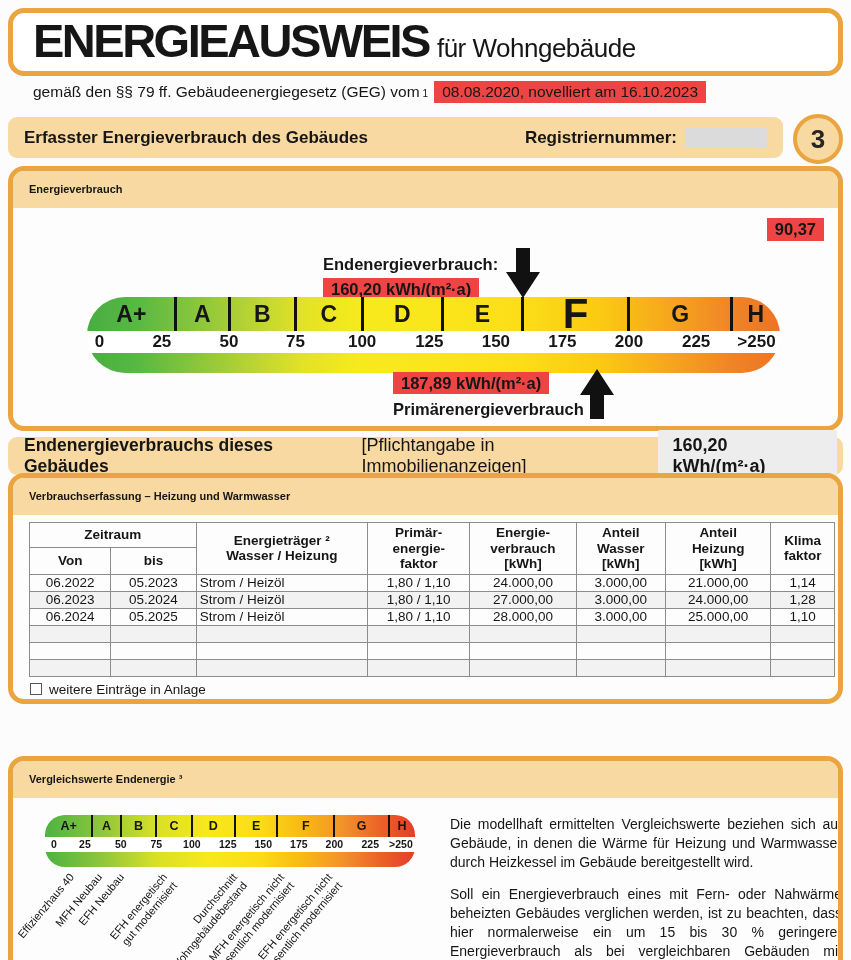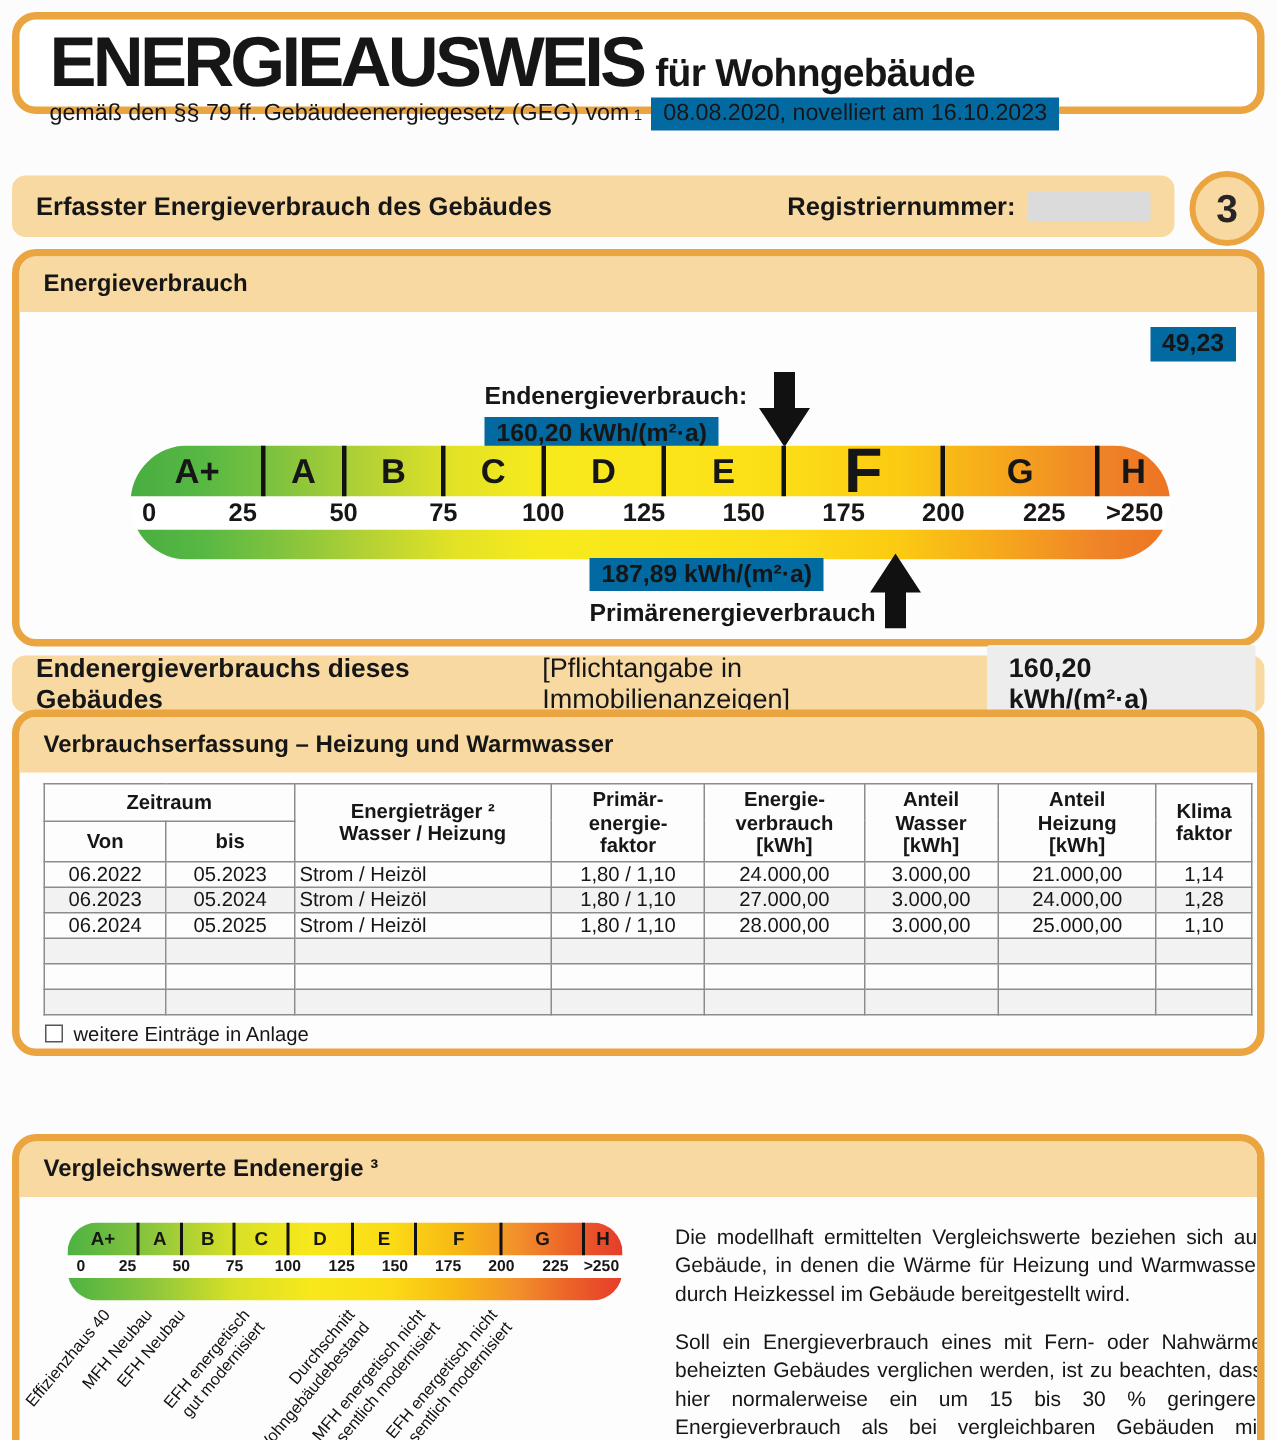--- a/index.html
+++ b/index.html
@@ -4,41 +4,41 @@
 <style>
   html,body{margin:0;padding:0;background:#fcfcfc;}
   .page{position:relative;width:851px;height:960px;background:#fcfcfc;
         font-family:"Liberation Sans","DejaVu Sans",sans-serif;color:#161616;overflow:hidden;}
 
   
   .hdr{position:absolute;left:8px;top:8px;width:835px;height:68px;box-sizing:border-box;
        background:#fff;border:5px solid #EAA440;border-radius:16px;padding:4px 14px 0 20px;}
   .hdr-line1{display:flex;align-items:baseline;white-space:nowrap;}
   .hdr-title{font-size:47px;font-weight:bold;letter-spacing:-2.5px;line-height:1.02;}
-  .hdr-sub{font-size:26px;font-weight:bold;margin-left:8px;letter-spacing:-0.5px;}
-  .hdr-line2{font-size:15.5px;margin-top:0;display:flex;align-items:baseline;white-space:nowrap;text-align:center;}
+  .hdr-sub{font-size:26px;font-weight:normal;margin-left:8px;letter-spacing:-0.5px;}
+  .hdr-line2{font-size:15.5px;margin-top:16px;display:flex;align-items:baseline;white-space:nowrap;text-align:center;}
   .hdr-line2 sup{font-size:10px;margin:0 6px 0 3px;}
-  .hl{background:#0369a1;padding:2px 8px;}
+  .hl{background:#ef4444;padding:2px 8px;}
 
   
   .metarow{position:absolute;left:8px;top:117px;width:835px;display:flex;gap:10px;align-items:flex-start;}
   .metaband{flex:1;height:41px;background:#F8D9A1;border-radius:9px;display:flex;
             align-items:center;justify-content:space-between;padding:0 16px;box-sizing:border-box;}
   .metaband .t{font-weight:bold;font-size:17px;}
   .reg{display:flex;align-items:center;gap:8px;}
   .redact{width:82px;height:20px;background:#DBDBDB;border-radius:2px;}
   .pagecircle{width:42px;height:42px;margin-top:-3px;border:4px solid #EAA440;border-radius:50%;
               background:#F8D9A1;display:flex;align-items:center;justify-content:center;
               font-weight:bold;font-size:26px;color:#262626;}
 
   
   .section{position:absolute;left:8px;width:835px;box-sizing:border-box;background:#FDFDFD;
            border:5px solid #EAA440;border-radius:16px;overflow:hidden;}
   .sect-head{background:#F8D9A1;height:37px;line-height:37px;padding-left:16px;
-             font-weight:bold;font-size:16px;}
+             font-weight:bold;font-size:11px;}
 
   
   #sect-energy{top:166px;height:265px;}
   .ghg-row{position:absolute;top:47px;right:14px;display:flex;align-items:baseline;gap:10px;
            font-size:16.5px;font-weight:bold;}
   .endlabel{position:absolute;left:310px;top:84px;font-size:16.5px;font-weight:bold;}
   .endvalue{position:absolute;left:310px;top:109px;font-size:16.5px;font-weight:bold;}
   .arrow{position:absolute;width:34px;height:50px;}
   #arrow-down{top:77px;}
   #arrow-up{top:198px;}
@@ -124,21 +124,21 @@
         <span class="redact"></span>
       </span>
     </div>
     <div class="pagecircle">3</div>
   </div>
 
   <div class="section" id="sect-energy">
     <div class="sect-head">Energieverbrauch</div>
 
     <div class="ghg-row">
-      <span class="hl">49,23</span>
+      <span class="hl">90,37</span>
     </div>
 
     <div class="endlabel">Endenergieverbrauch:</div>
     <div class="endvalue"><span class="hl">160,20 kWh/(m²·a)</span></div>
 
     <div class="arrow" id="arrow-down" style="left: 492.96px;">
       <svg width="34" height="50" viewBox="0 0 34 50">
           <path d="M10 0h14v24h10L17 50 0 24h10z" fill="#111"></path>
         </svg>
     </div>

